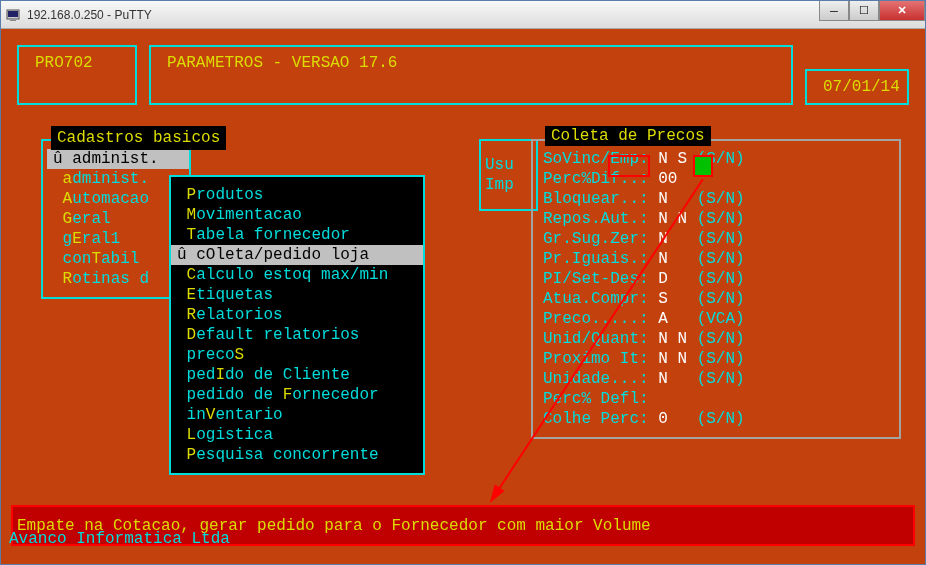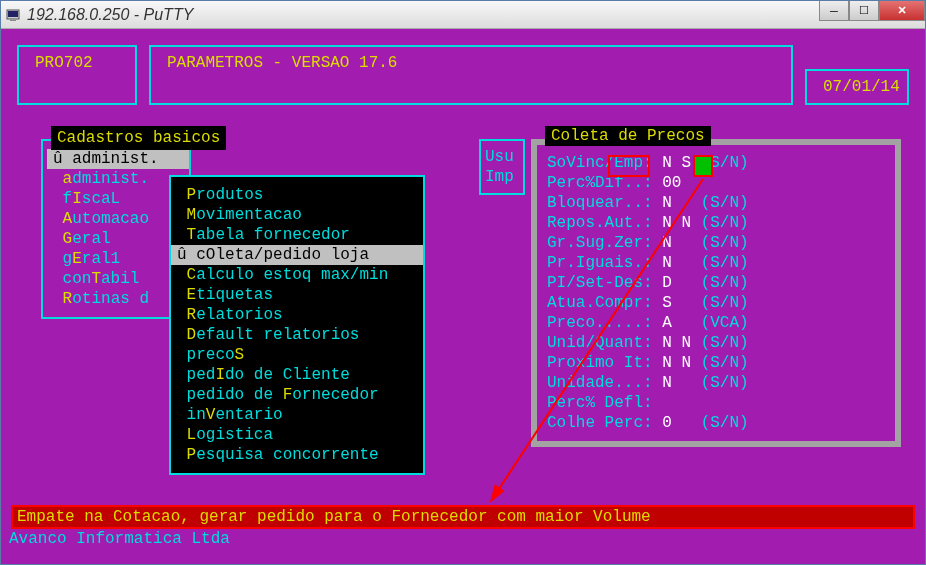--- a/index.html
+++ b/index.html
@@ -26,23 +26,22 @@
   padding: 0 4px;
   position: relative;
 }
 .titlebar .icon {
   width: 16px; height: 16px;
   margin-right: 6px;
   display: inline-flex; align-items: center; justify-content: center;
 }
 .titlebar .title {
   font-family: "Segoe UI", sans-serif;
-  font-size: 16px;
+  font-size: 12px;
   color: #333;
-  font-style: italic;
 }
 .window-controls {
   position: absolute;
   right: 0; top: 0;
   display: flex;
 }
 .win-btn {
   width: 30px; height: 20px;
   margin-left: 0;
   background: linear-gradient(to bottom, #eee, #ccc);
@@ -54,21 +53,21 @@
 }
 .win-btn.close {
   width: 46px;
   background: linear-gradient(to bottom, #e57373, #c83030);
   color: #fff;
   font-weight: bold;
 }
 .terminal {
   width: 924px;
   height: 535px;
-  background: #a21caf;
+  background: #c2410c;
   position: relative;
   font-size: 16px;
   line-height: 20px;
   color: #00dcdc;
 }
 .hdr-row {
   position: absolute;
   top: 16px; left: 16px; right: 16px;
   display: flex;
   gap: 12px;
@@ -125,40 +124,40 @@
   white-space: nowrap;
 }
 .menu2-item.selected {
   background: #c0c0c0;
   color: #000;
 }
 
 .imp-box {
   position: absolute;
   top: 110px; left: 478px;
-  width: 46px;
+  width: 59px;
   border: 2px solid #00dcdc;
-  padding: 6px 4px;
+  padding: 14px 4px;
 }
 .imp-box div { color: #00dcdc; }
 
 .panel {
   position: absolute;
   top: 110px; left: 530px;
   width: 370px;
 }
 .panel-title {
   color: #dcdc00;
   padding: 0 6px;
   position: absolute;
   top: -13px; left: 14px;
   background: #000;
 }
 .panel-box {
-  border: 6px solid #a3a3a3;
+  border: 2px solid #a3a3a3;
   padding: 8px 10px;
 }
 .panel-row {
   display: flex;
   white-space: pre;
 }
 .panel-label { color: #00dcdc; }
 .panel-val { color: #fff; }
 .panel-opt { color: #00dcdc; }
 
@@ -178,21 +177,21 @@
 
 .arrow-svg {
   position: absolute;
   top: 0; left: 0;
   pointer-events: none;
 }
 
 .msg-bar {
   position: absolute;
   top: 476px; left: 10px; right: 10px;
-  height: 24px;
+  height: 41px;
   background: #c00000;
   border: 2px solid #ff0000;
   color: #dcdc00;
   padding: 0 4px;
   display: flex;
   align-items: center;
 }
 .footer {
   position: absolute;
   top: 500px; left: 8px;
@@ -225,21 +224,20 @@
       <div class="hdr-box code">PRO702</div>
       <div class="hdr-box params">PARAMETROS - VERSAO 17.6</div>
       <div class="hdr-box date">07/01/14</div>
     </div>
 
     <div class="menu1">
       <div class="menu1-title">Cadastros basicos</div>
       <div class="menu1-box">
         <div class="menu1-item selected">û administ.</div>
         <div class="menu1-item">&nbsp;<span class="hotkey">a</span>dminist.</div>
-        <div class="menu1-item">&nbsp;f<span class="hotkey">I</span>scaL</div>
         <div class="menu1-item">&nbsp;<span class="hotkey">A</span>utomacao</div>
         <div class="menu1-item">&nbsp;<span class="hotkey">G</span>eral</div>
         <div class="menu1-item">&nbsp;g<span class="hotkey">E</span>ral1</div>
         <div class="menu1-item">&nbsp;con<span class="hotkey">T</span>abil</div>
         <div class="menu1-item">&nbsp;<span class="hotkey">R</span>otinas d</div>
       </div>
     </div>
 
     <div class="menu2">
       <div class="menu2-item">&nbsp;<span class="hotkey">P</span>rodutos</div>

